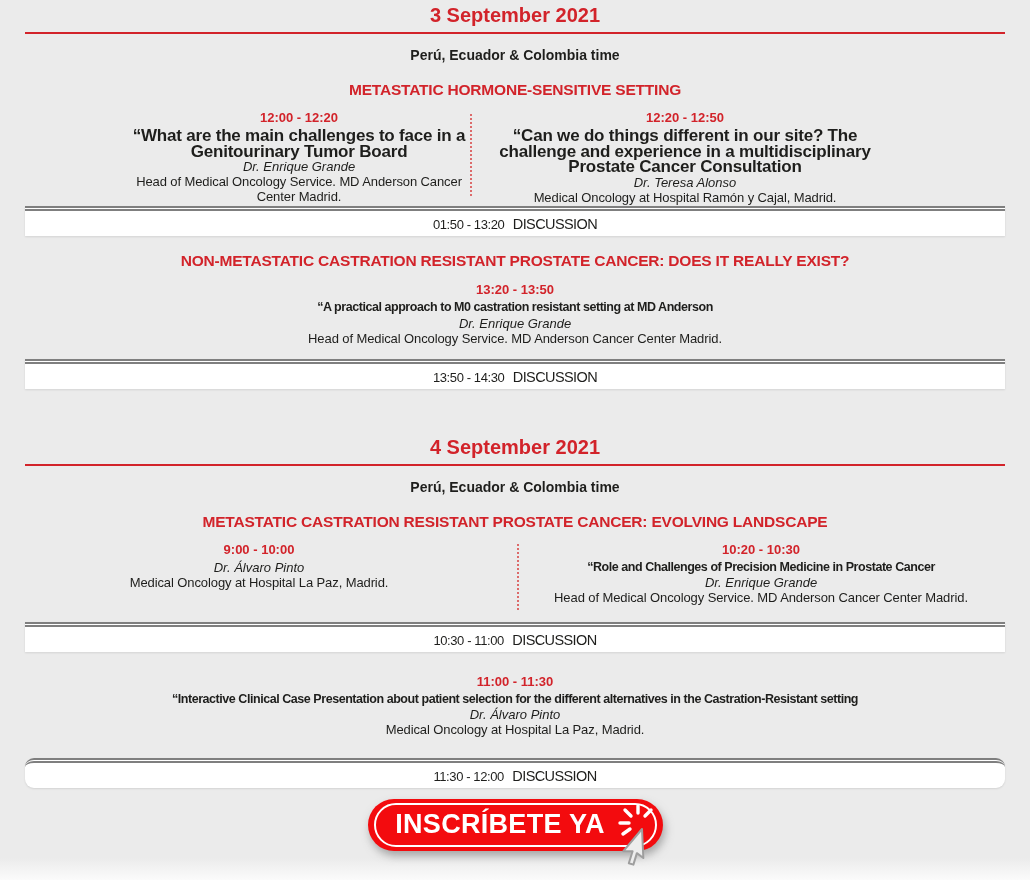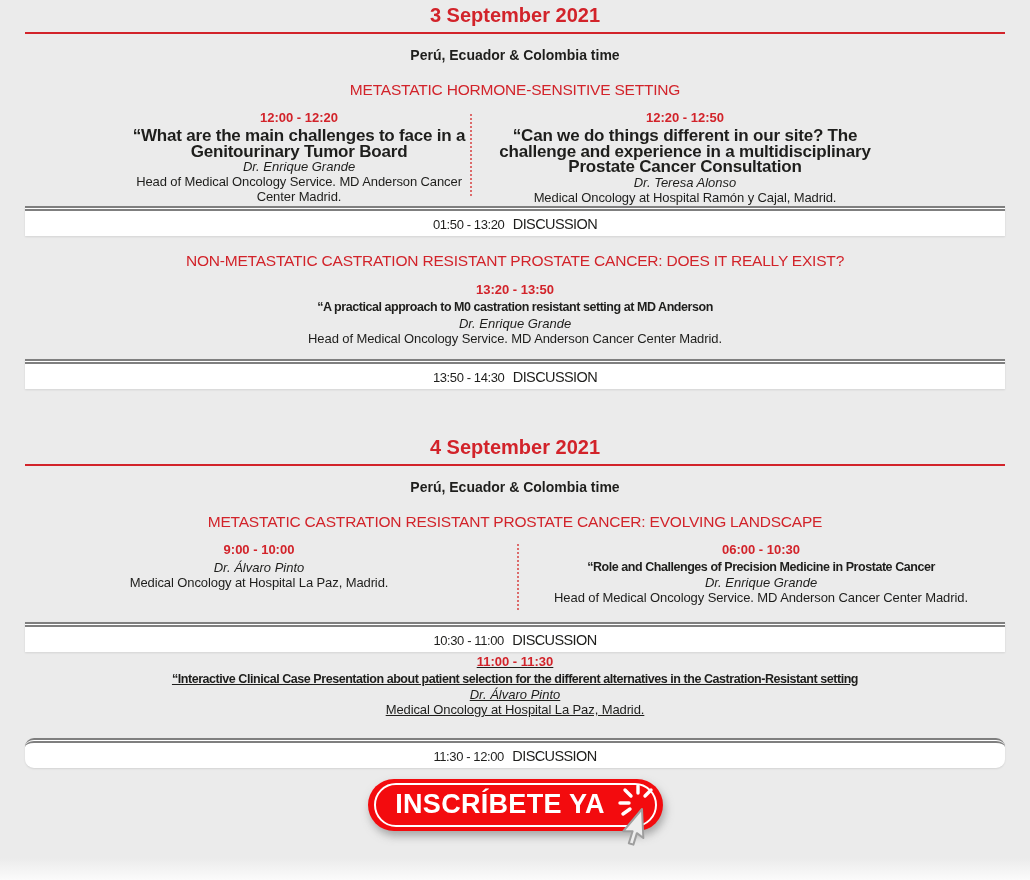--- a/index.html
+++ b/index.html
@@ -28,21 +28,21 @@
     margin-top:13px;
     text-align:center;
     font-size:14px;
     font-weight:bold;
     line-height:17px;
   }
   .theme{
     text-align:center;
     color:#d2232a;
     font-size:15.5px;
-    font-weight:normal;
+    font-weight:bold;
     letter-spacing:-0.2px;
     line-height:18px;
   }
   .theme.t1{margin-top:17px;}
   .theme.t2{margin-top:16px;}
   .cols{
     position:relative;
     margin-top:11px;
   }
   .cols.c1{height:92px;}
@@ -208,33 +208,33 @@
     <div class="theme t1">METASTATIC CASTRATION RESISTANT PROSTATE CANCER: EVOLVING LANDSCAPE</div>
 
     <div class="cols c2">
       <div class="col a2">
         <div class="time">9:00 - 10:00</div>
         <div class="speaker">Dr. Álvaro Pinto</div>
         <div class="affil">Medical Oncology at Hospital La Paz, Madrid.</div>
       </div>
       <div class="dotdiv d2"></div>
       <div class="col b2">
-        <div class="time">06:00 - 10:30</div>
+        <div class="time">10:20 - 10:30</div>
         <div class="stitle cond">“Role and Challenges of Precision Medicine in Prostate Cancer</div>
         <div class="speaker">Dr. Enrique Grande</div>
         <div class="affil">Head of Medical Oncology Service. MD Anderson Cancer Center Madrid.</div>
       </div>
     </div>
 
     <div class="bar">
       <span class="bar-time">10:30 - 11:00</span>
       <span class="bar-label">DISCUSSION</span>
     </div>
 
-    <div class="single" style="margin-top:2px;text-decoration:underline;">
+    <div class="single" style="margin-top:22px;">
       <div class="time">11:00 - 11:30</div>
       <div class="stitle cond">“Interactive Clinical Case Presentation about patient selection for the different alternatives in the Castration-Resistant setting</div>
       <div class="speaker">Dr. Álvaro Pinto</div>
       <div class="affil">Medical Oncology at Hospital La Paz, Madrid.</div>
     </div>
 
     <div class="bar m21">
       <span class="bar-time">11:30 - 12:00</span>
       <span class="bar-label">DISCUSSION</span>
     </div>

